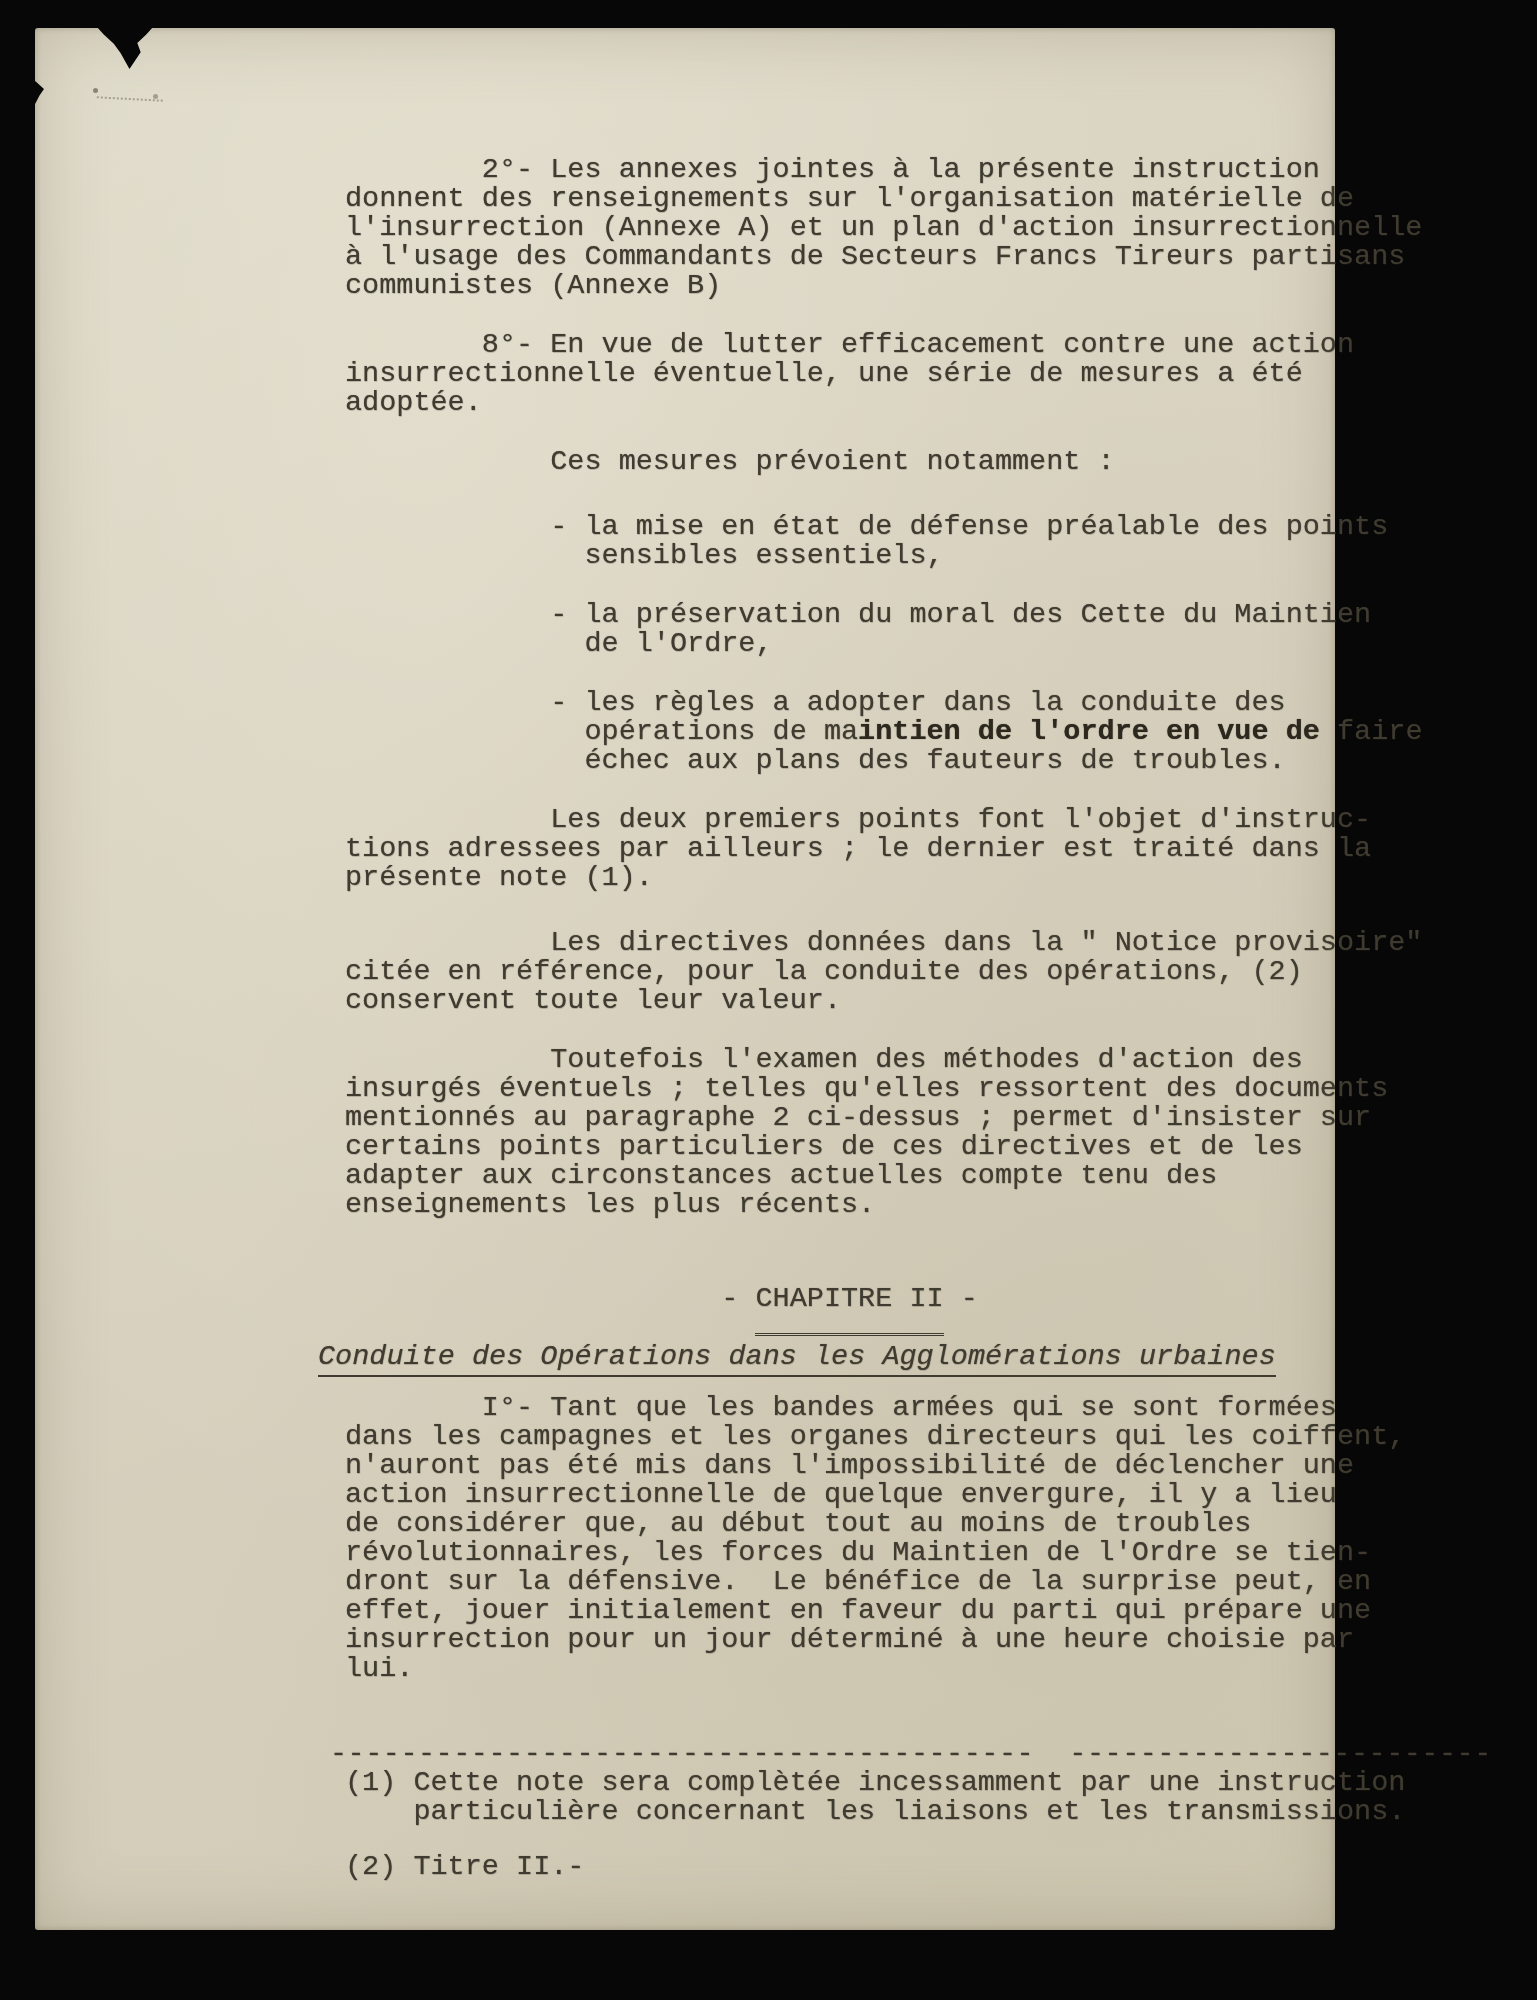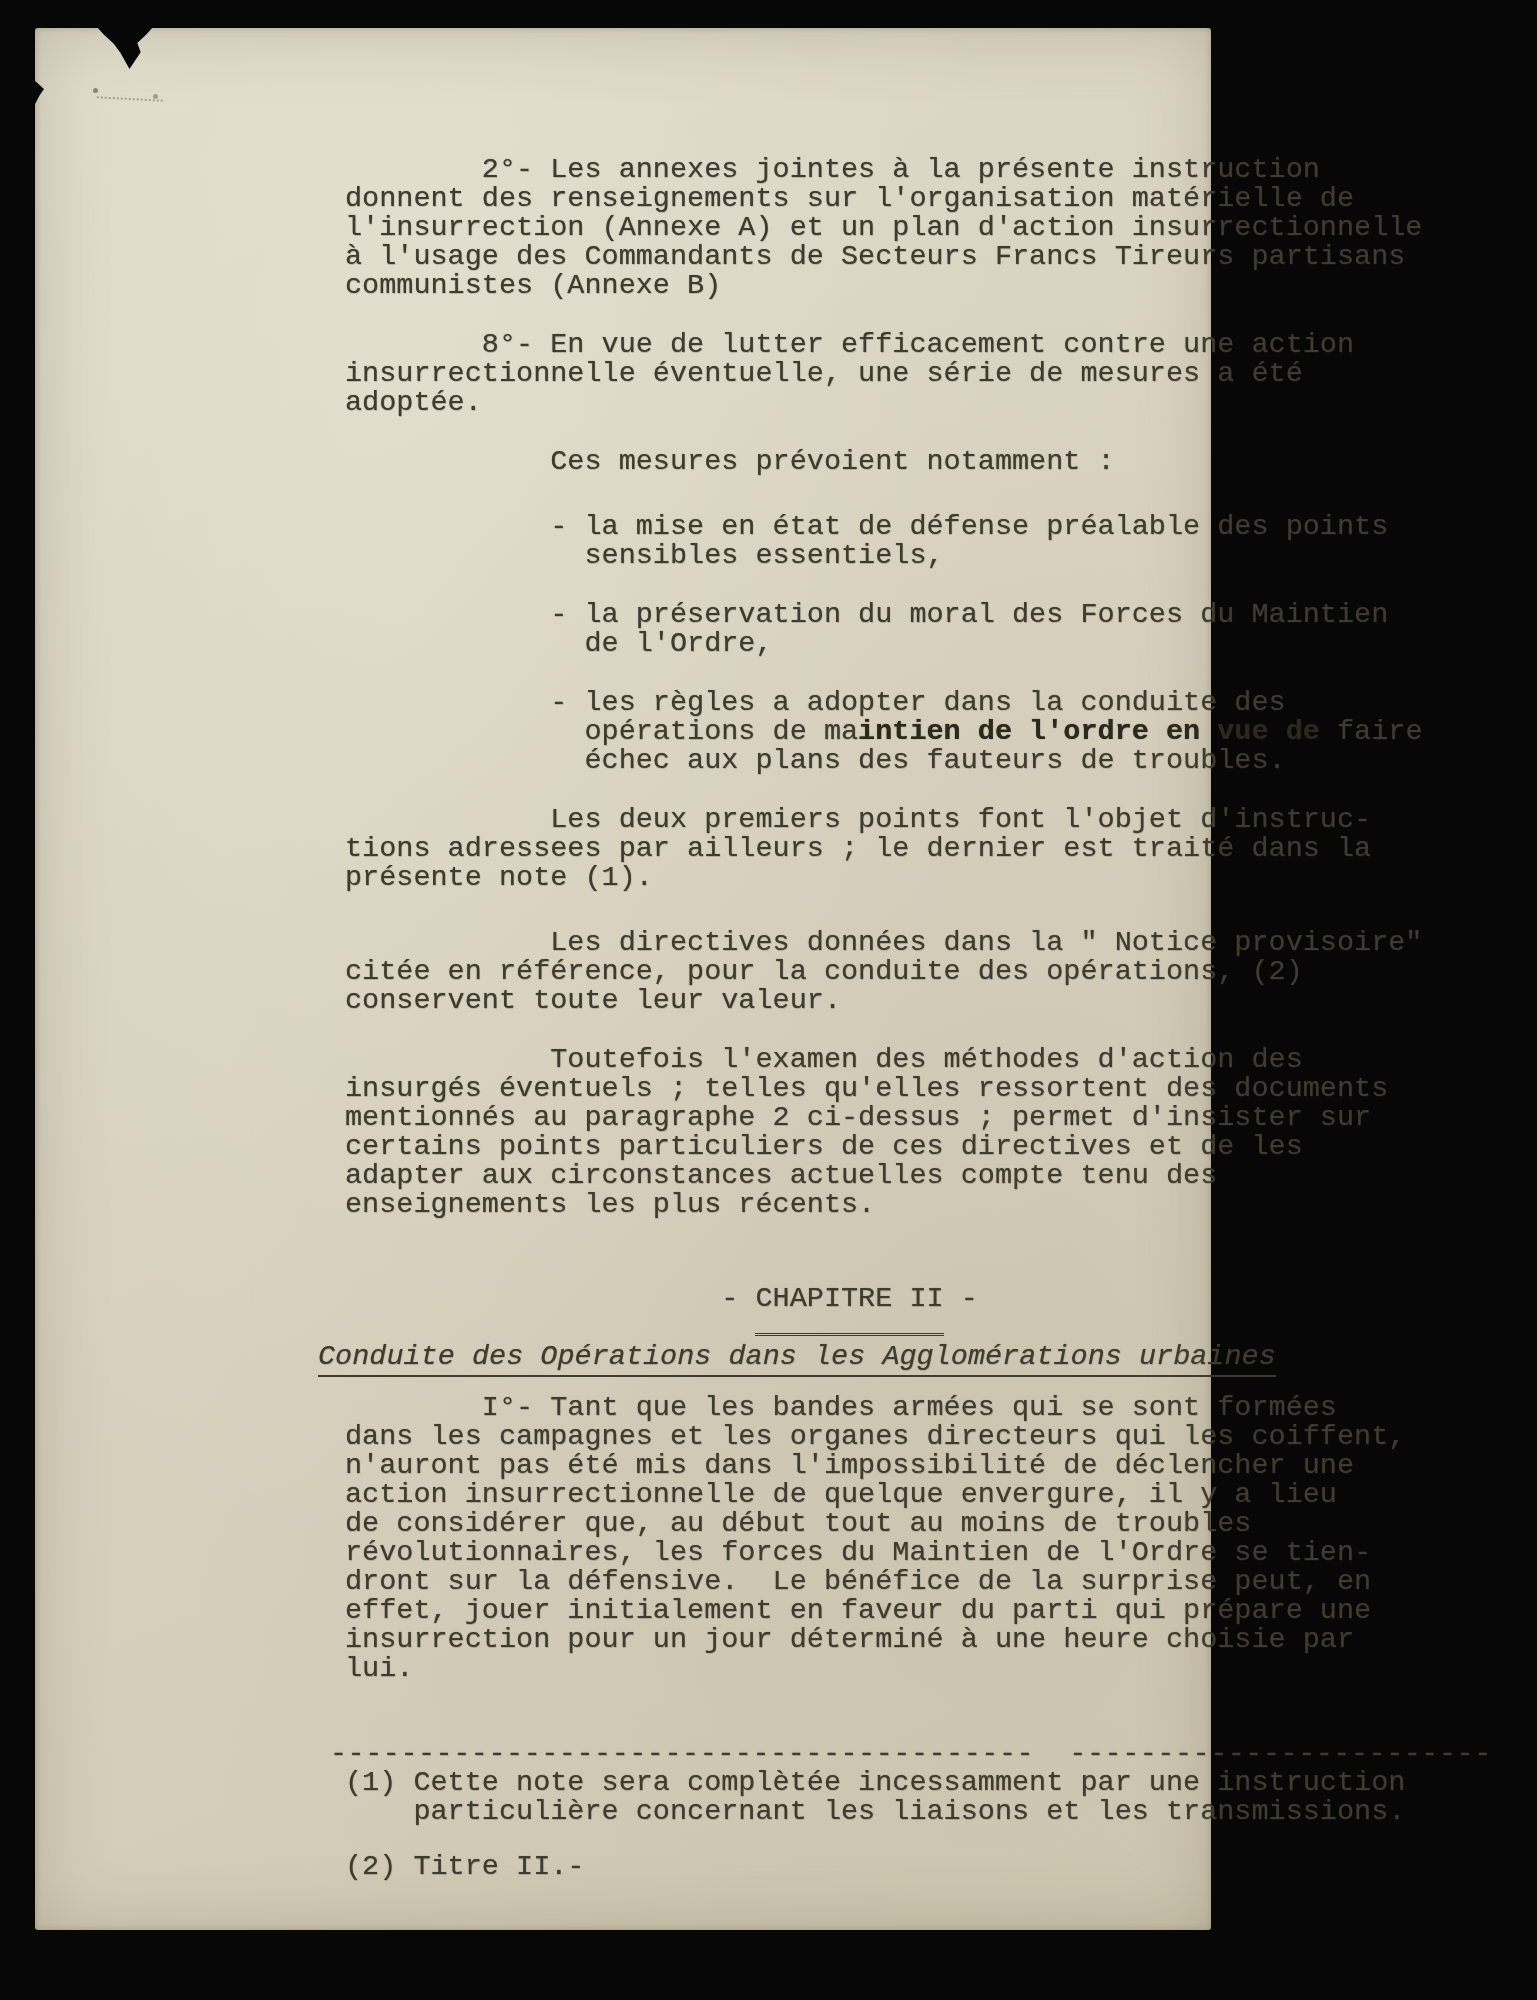--- a/index.html
+++ b/index.html
@@ -1,20 +1,20 @@
 <!DOCTYPE html>
 <html style="--background: #070707; --paper: #d8d2c0; --paper_light: #ded9c8; --paper_dark: #d1cab5; --ink: #3f3b30;"><head>
 <meta charset="utf-8">
 <style>
   html,body{margin:0;padding:0;background:#070707;}
   body{width:1537px;height:2000px;overflow:hidden;
        font-family:"Liberation Mono","DejaVu Sans Mono",monospace;}
   .scene{position:relative;width:1537px;height:2000px;background:#070707;}
   .paper{
-    position:absolute;left:35px;top:28px;width:1176px;height:1902px;
+    position:absolute;left:35px;top:28px;width:1300px;height:1902px;
     background:
       radial-gradient(ellipse at 30% 18%, rgba(255,252,238,0.20) 0%, rgba(255,252,238,0) 55%),
       radial-gradient(ellipse at 80% 75%, rgba(150,138,105,0.12) 0%, rgba(150,138,105,0) 60%),
       linear-gradient(158deg, var(--paper_light,#ded9c8) 0%, var(--paper,#d8d2c0) 45%, var(--paper_dark,#d1cab5) 100%);
     box-shadow: inset 0 0 70px rgba(110,100,75,0.28), inset 0 0 6px rgba(90,82,60,0.35);
     border-radius:3px;
   }
   .tear{
     position:absolute;left:62px;top:-1px;width:56px;height:42px;
     background:#070707;
@@ -75,21 +75,21 @@
 
       <div class="block">        8°- En vue de lutter efficacement contre une action
 insurrectionnelle éventuelle, une série de mesures a été
 adoptée.</div>
 
       <div class="block para-measures">            Ces mesures prévoient notamment :</div>
 
       <div class="block">            - la mise en état de défense préalable des points
               sensibles essentiels,</div>
 
-      <div class="block">            - la préservation du moral des Forces du Maintien
+      <div class="block">            - la préservation du moral des Cette du Maintien
               de l'Ordre,</div>
 
       <div class="block"><span>            - les règles a adopter dans la conduite des
               opérations de ma</span><span class="overstrike">intien de l'ordre en vue de</span><span> faire
               échec aux plans des fauteurs de troubles.</span></div>
 
       <div class="block para-deux">            Les deux premiers points font l'objet d'instruc-
 tions adressees par ailleurs ; le dernier est traité dans la
 présente note (1).</div>
 

